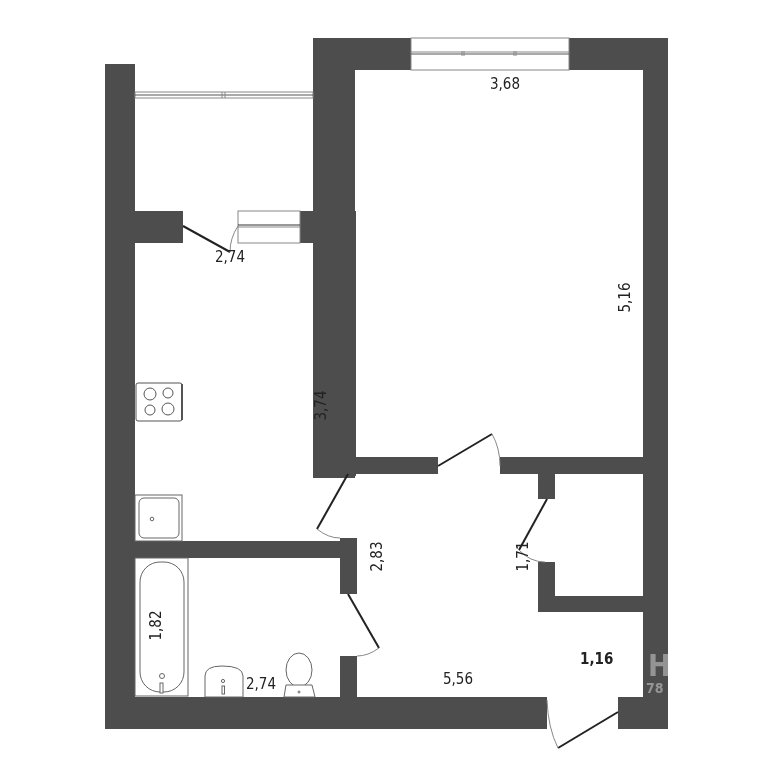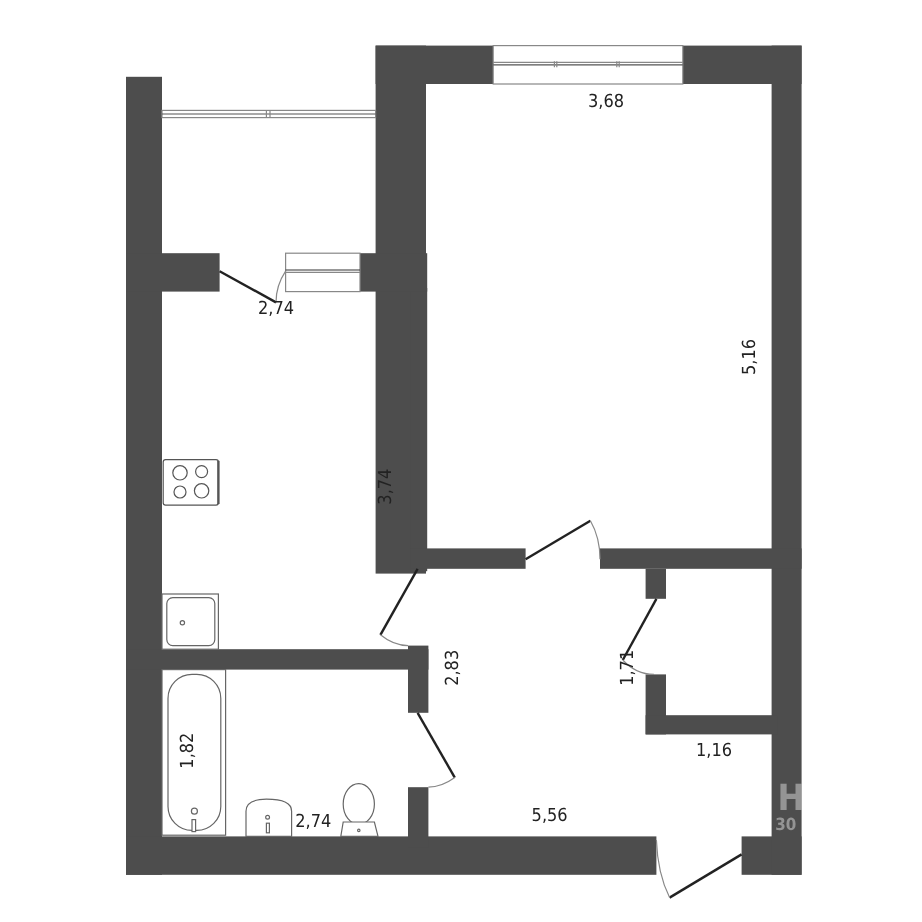--- a/index.html
+++ b/index.html
@@ -131,17 +131,17 @@
 
   <div class="lbl" style="left:490px; top:77px;">3,68</div>
   <div class="lbl rot" style="left:610px; top:290px;">5,16</div>
   <div class="lbl" style="left:215px; top:250px;">2,74</div>
   <div class="lbl rot" style="left:306px; top:398px;">3,74</div>
   <div class="lbl rot" style="left:141px; top:618px;">1,82</div>
   <div class="lbl" style="left:246px; top:677px;">2,74</div>
   <div class="lbl rot" style="left:362px; top:549px;">2,83</div>
   <div class="lbl" style="left:443px; top:672px;">5,56</div>
   <div class="lbl rot" style="left:508px; top:549px;">1,71</div>
-  <div class="lbl" style="left:580px; top:618px;">1,16</div>
+  <div class="lbl" style="left:580px; top:652px;font-weight:bold;">1,16</div>
 
   <div class="wm" style="left:648px; top:648px; font-size:30px;">H</div>
-  <div class="wm" style="left:646px; top:680px; font-size:14px;">30</div>
+  <div class="wm" style="left:646px; top:680px; font-size:14px;">78</div>
 </div>
 
 </body></html>

